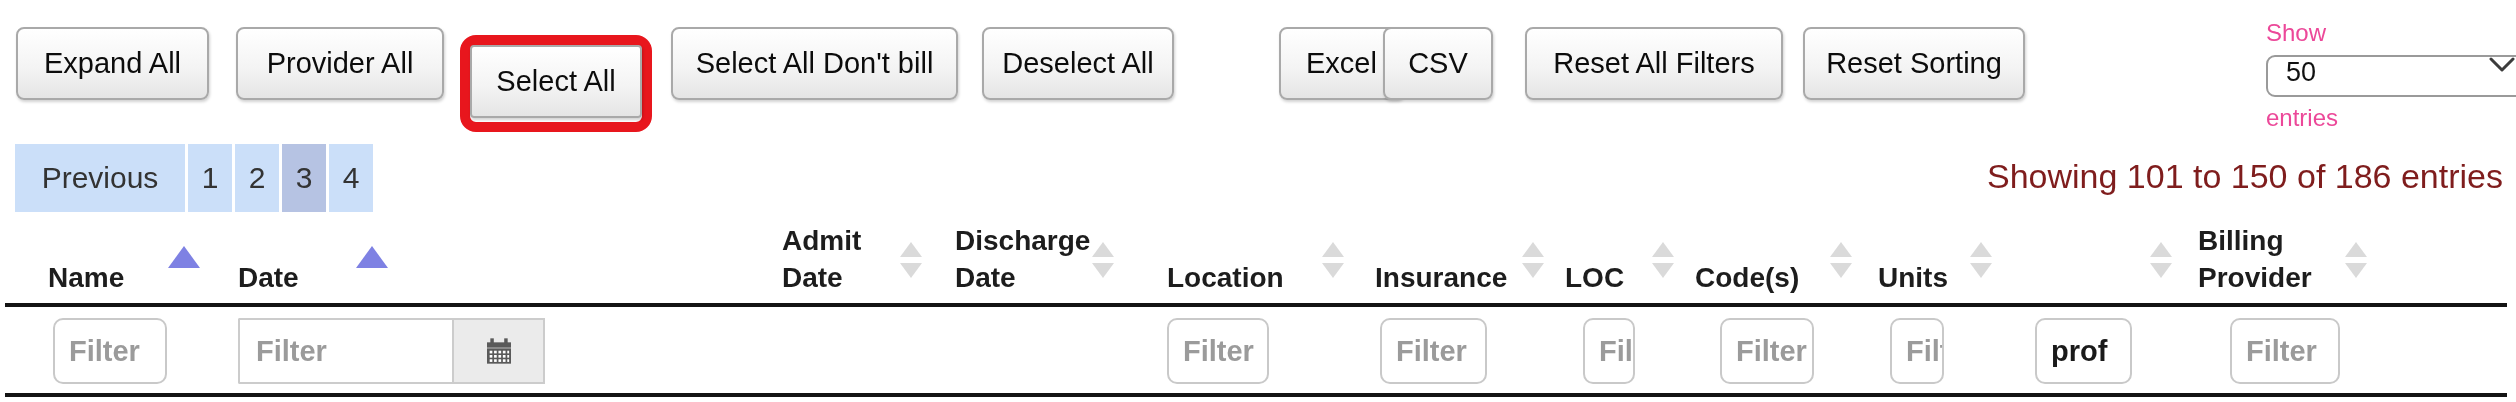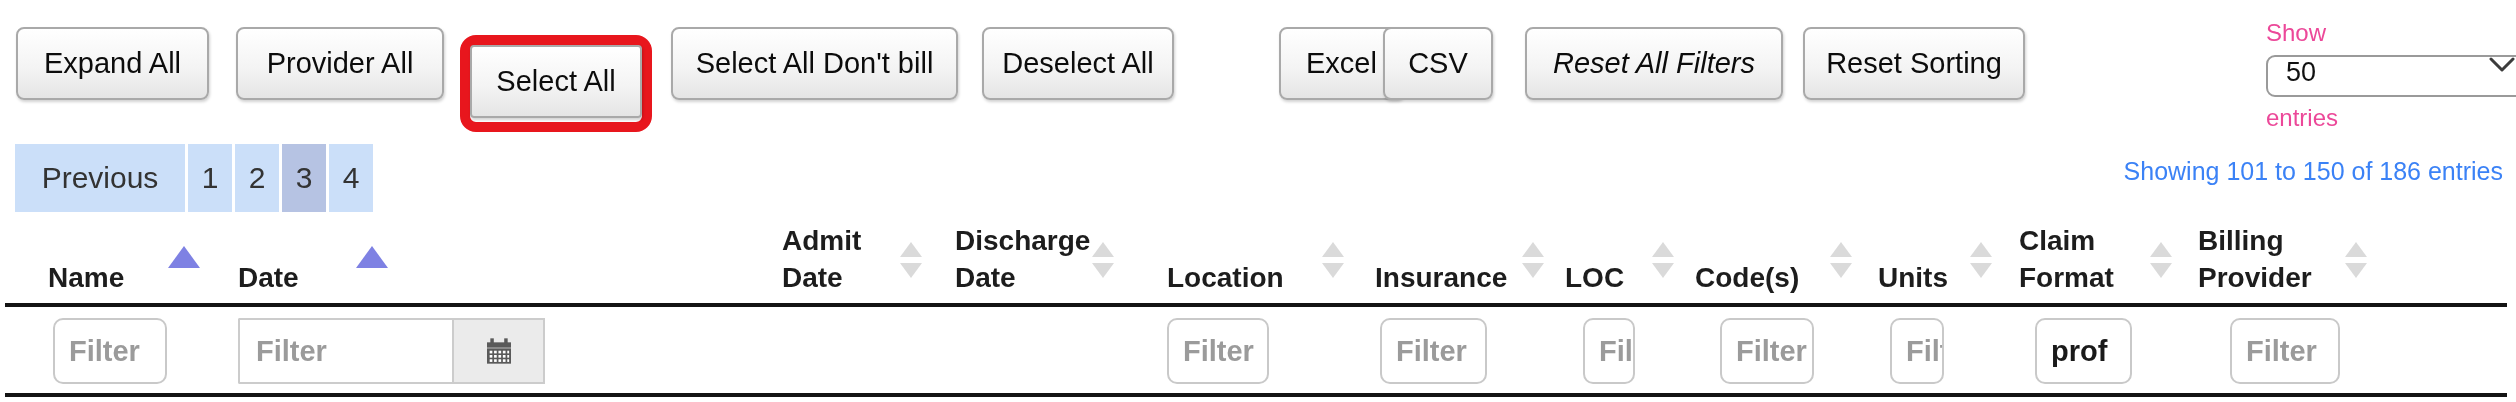--- a/index.html
+++ b/index.html
@@ -38,21 +38,21 @@
     display:flex; align-items:center; justify-content:center;
     font-size:30px; cursor:pointer;
   }
   .page-item.prev { width:170px; }
   .page-item.num  { width:44px; }
   .page-item.next { width:76px; }
   .page-item.active { background:#b6c3e3; }
 
   .summary {
     position:absolute; top:157px; right:13px;
-    font-size:25px; color:#3b82f6;
+    font-size:34px; color:#7f1d1d;
   }
 
   
   .thead { position:absolute; left:0; top:228px; width:2516px; height:78px; }
   .th-label {
     position:absolute; bottom:10px; font-size:28px; font-weight:bold;
     color:#1d1d1d; line-height:37px; white-space:nowrap;
   }
   .th-label.wrap { white-space:normal; }
   .sort-asc {
@@ -98,21 +98,21 @@
 <div>
   <button class="btn" style="left:16px;  width:193px;">Expand All</button>
   <button class="btn" style="left:236px; width:208px;">Provider All</button>
   <div class="red-ring">
     <button class="btn">Select All</button>
   </div>
   <button class="btn" style="left:671px;  width:287px;">Select All Don't bill</button>
   <button class="btn" style="left:982px;  width:192px;">Deselect All</button>
   <button class="btn" style="left:1231px; width:125px;margin-left:48px;">Excel</button>
   <button class="btn" style="left:1383px; width:110px;">CSV</button>
-  <button class="btn" style="left:1525px; width:258px;font-style:italic;">Reset All Filters</button>
+  <button class="btn" style="left:1525px; width:258px;">Reset All Filters</button>
   <button class="btn" style="left:1803px; width:222px;">Reset Sorting</button>
 
   <div class="show-block">
     <div class="show-label">Show</div>
     <div class="fake-select" role="combobox">
       <span>50</span>
       <span style="display:flex;">
         <svg width="26" height="16" viewBox="0 0 26 16">
             <path d="M2 2 L13 13 L24 2" stroke="#3c3c3c" stroke-width="3" fill="none" stroke-linecap="round" stroke-linejoin="round"></path>
           </svg>
@@ -175,21 +175,20 @@
       <span class="up"></span>
       <span class="down"></span>
     </div>
 
   <div class="th-label" style="left:1878px;">Units</div>
   <div class="sort-both" style="left:1970px;">
       <span class="up"></span>
       <span class="down"></span>
     </div>
 
-  <div class="th-label wrap" style="left:2019px; width:120px;">Claim Format</div>
   <div class="sort-both" style="left:2150px;">
       <span class="up"></span>
       <span class="down"></span>
     </div>
 
   <div class="th-label wrap" style="left:2198px; width:140px;">Billing Provider</div>
   <div class="sort-both" style="left:2345px;">
       <span class="up"></span>
       <span class="down"></span>
     </div>

